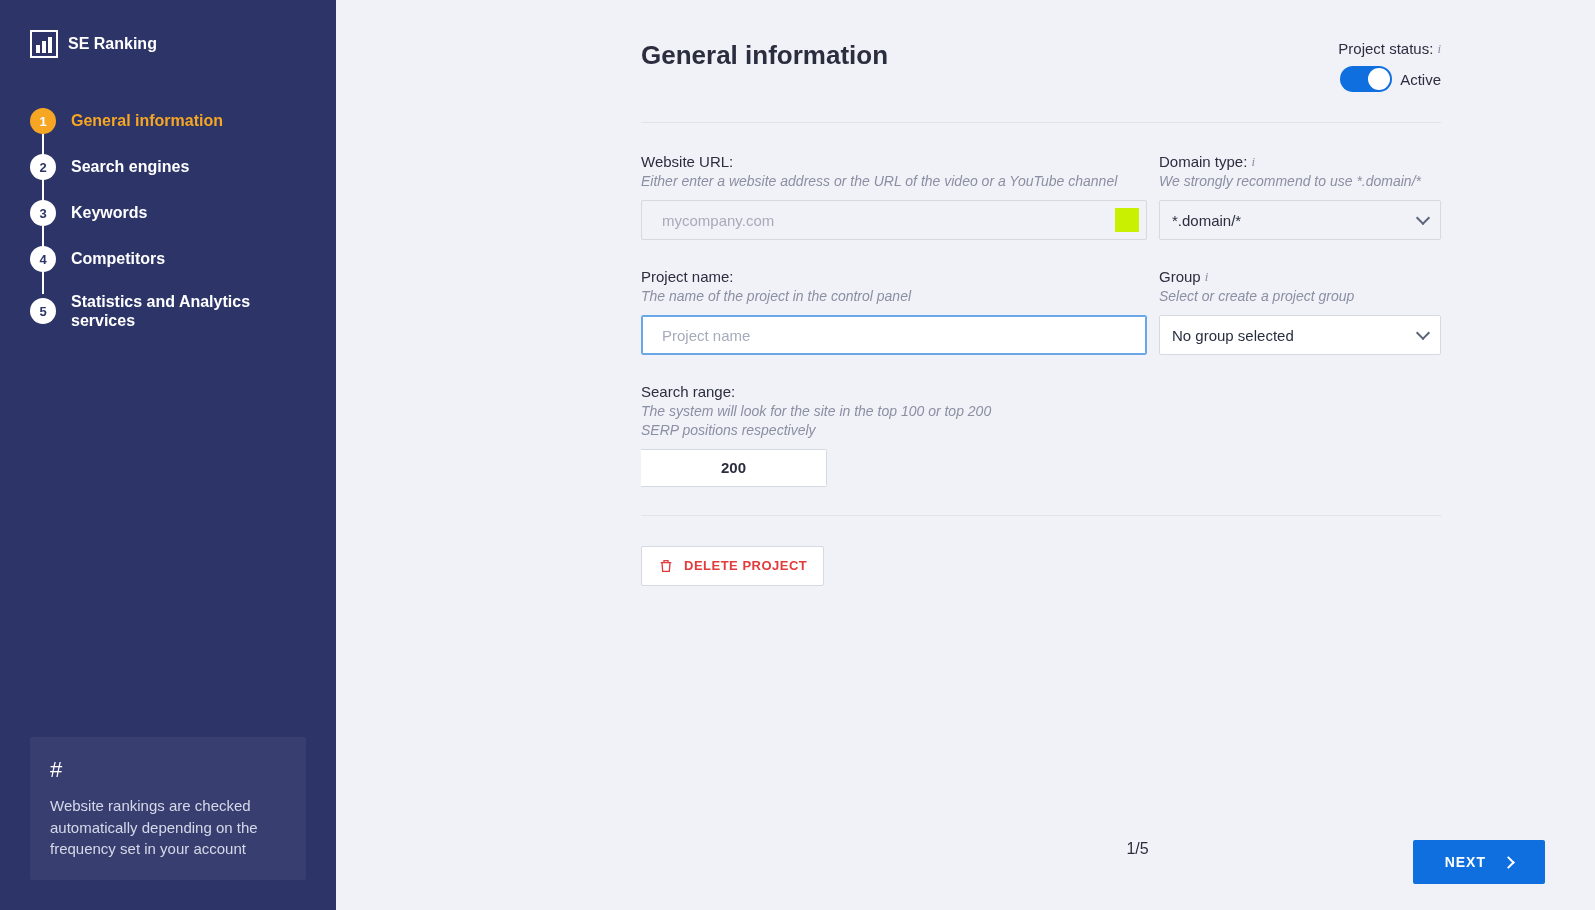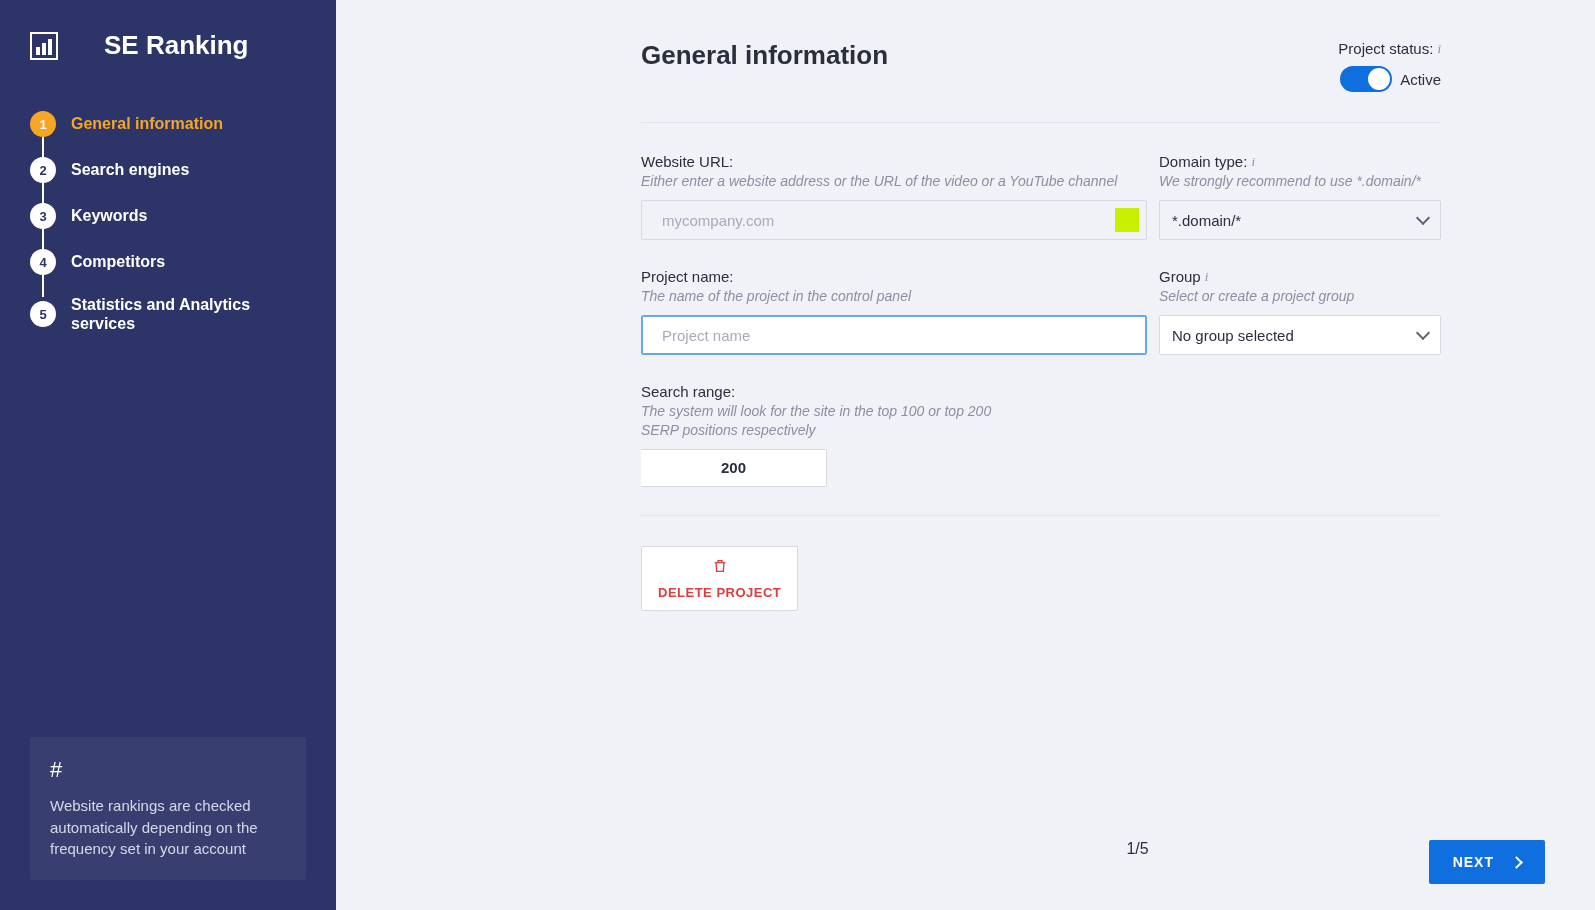--- a/index.html
+++ b/index.html
@@ -3,21 +3,21 @@
 <meta charset="utf-8">
 <style>
 * { box-sizing: border-box; margin: 0; padding: 0; }
 body { font-family: 'Segoe UI', Tahoma, Geneva, sans-serif; background: #f1f2f7; display: flex; height: 910px; width: 1595px; overflow: hidden; }
 
 .sidebar { width: 336px; background: #2c3468; color: #fff; padding: 30px 30px 30px 30px; display: flex; flex-direction: column; position: relative; }
 .logo { display: flex; align-items: center; gap: 10px; margin-bottom: 40px; }
 .logo-icon { width: 28px; height: 28px; border: 2px solid #fff; display: flex; align-items: flex-end; justify-content: center; gap: 2px; padding: 3px; }
 .logo-icon span { width: 4px; background: #fff; }
 .logo-icon span:nth-child(1){height:8px;} .logo-icon span:nth-child(2){height:12px;} .logo-icon span:nth-child(3){height:16px;}
-.logo-text { font-size: 26px; font-weight: 600; margin-left: 36px; }
+.logo-text { font-size: 16px; font-weight: 600; }
 
 .sidebar-title { font-size: 32px; font-weight: 700; line-height: 1.2; margin-bottom: 35px; }
 
 .steps { list-style: none; display: flex; flex-direction: column; gap: 0; }
 .step { display: flex; align-items: center; gap: 15px; position: relative; padding: 10px 0; cursor: pointer; }
 .step-num { width: 26px; height: 26px; border-radius: 50%; background: #fff; color: #2c3468; display: flex; align-items: center; justify-content: center; font-size: 13px; font-weight: 600; flex-shrink: 0; z-index: 2; }
 .step.active .step-num { background: #f6a623; color: #fff; }
 .step-label { font-size: 16px; font-weight: 600; color: #fff; line-height: 1.2; }
 .step.active .step-label { color: #f6a623; }
 .step-connector { position: absolute; left: 12px; top: 36px; width: 2px; height: 22px; background: #fff; z-index: 1; }
@@ -58,26 +58,26 @@
 .select { width: 100%; height: 40px; border: 1px solid #d7d9e2; background: #fff; padding: 0 12px; font-size: 15px; color: #2a2e3f; display: flex; align-items: center; justify-content: space-between; cursor: pointer; border-radius:2px;}
 .select.grey { background: #f1f2f7; }
 .chevron { width: 10px; height: 10px; border-right: 2px solid #5b6378; border-bottom: 2px solid #5b6378; transform: rotate(45deg); margin-top:-4px;}
 
 .range-group { display: flex; }
 .range-btn { width: 186px; height: 38px; border: 1px solid #d7d9e2; background: #fff; color: #2a2e3f; font-size: 15px; font-weight: 600; cursor: pointer; display:flex; align-items:center; justify-content:center;}
 .range-btn.active { background: #5d5b82; color: #fff; border-color: #5d5b82; }
 .range-btn:first-child { border-radius: 2px 0 0 2px; }
 .range-btn:last-child { border-radius: 0 2px 2px 0; border-left: none; }
 
-.delete-btn { display: inline-flex; align-items: center; gap: 10px; border: 1px solid #d7d9e2; background: #fff; padding: 10px 16px; color: #e23b3b; font-size: 13px; font-weight: 700; letter-spacing: 0.5px; cursor: pointer; border-radius:2px;flex-direction:column;}
+.delete-btn { display: inline-flex; align-items: center; gap: 10px; border: 1px solid #d7d9e2; background: #fff; padding: 10px 16px; color: #e23b3b; font-size: 13px; font-weight: 700; letter-spacing: 0.5px; cursor: pointer; border-radius:2px;}
 .trash-icon { width: 16px; height: 18px; }
 
 .footer { position: absolute; bottom: 26px; right: 50px; left: 394px; display: flex; align-items: flex-start; justify-content: flex-end; gap: 30px; }
 .page-ind { font-size: 16px; color: #2a2e3f; position: absolute; left: 50%; transform: translateX(-50%);}
-.next-btn { background: #0f6fde; color: #fff; border: none; padding: 14px 24px; font-size: 14px; font-weight: 700; letter-spacing: 1px; display: flex; align-items: center; gap: 18px; cursor: pointer; border-radius:2px;}
+.next-btn { background: #0f6fde; color: #fff; border: none; padding: 14px 32px; font-size: 14px; font-weight: 700; letter-spacing: 1px; display: flex; align-items: center; gap: 18px; cursor: pointer; border-radius:2px;}
 .next-chevron { width: 9px; height: 9px; border-right: 2px solid #fff; border-top: 2px solid #fff; transform: rotate(45deg); }
 </style>
 </head>
 <body>
 
 <aside class="sidebar">
   <div class="logo">
     <div class="logo-icon">
         <span></span>
         <span></span>

